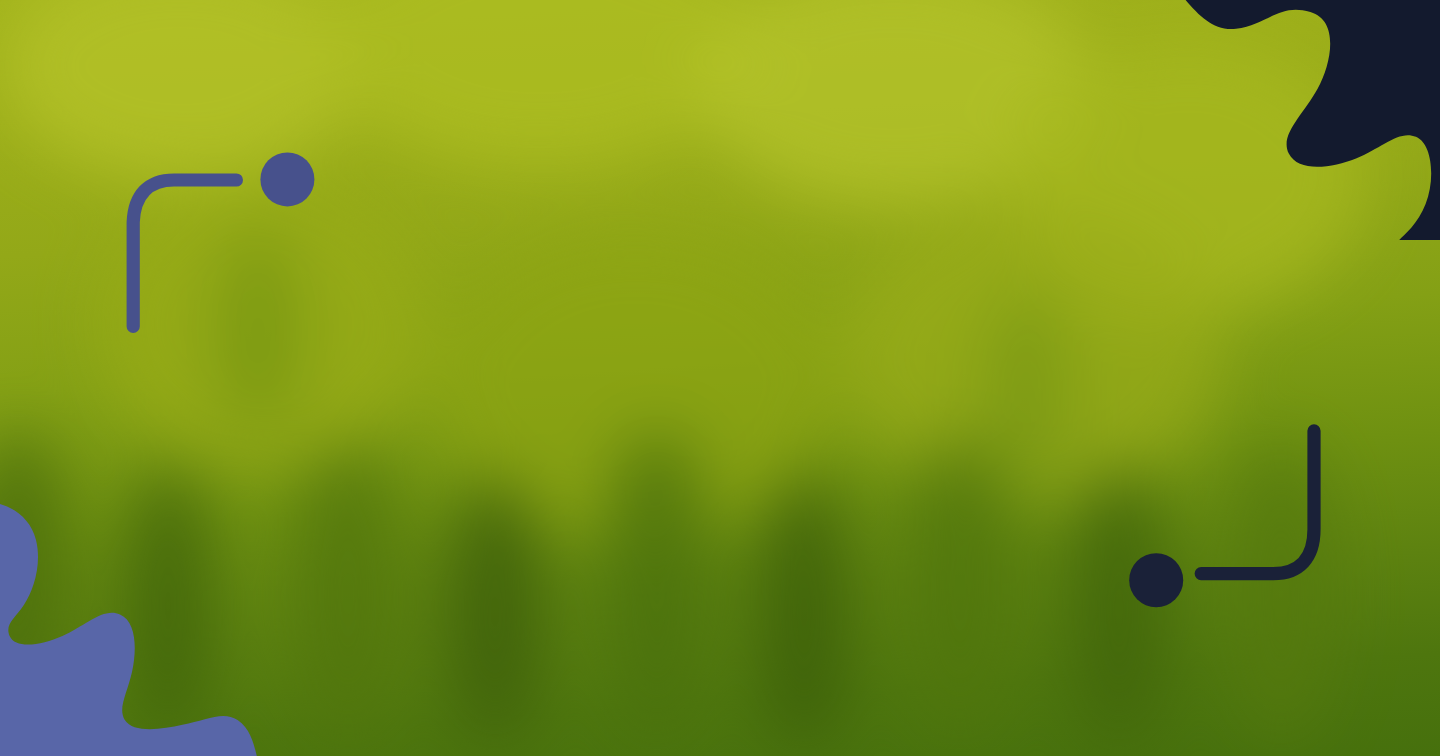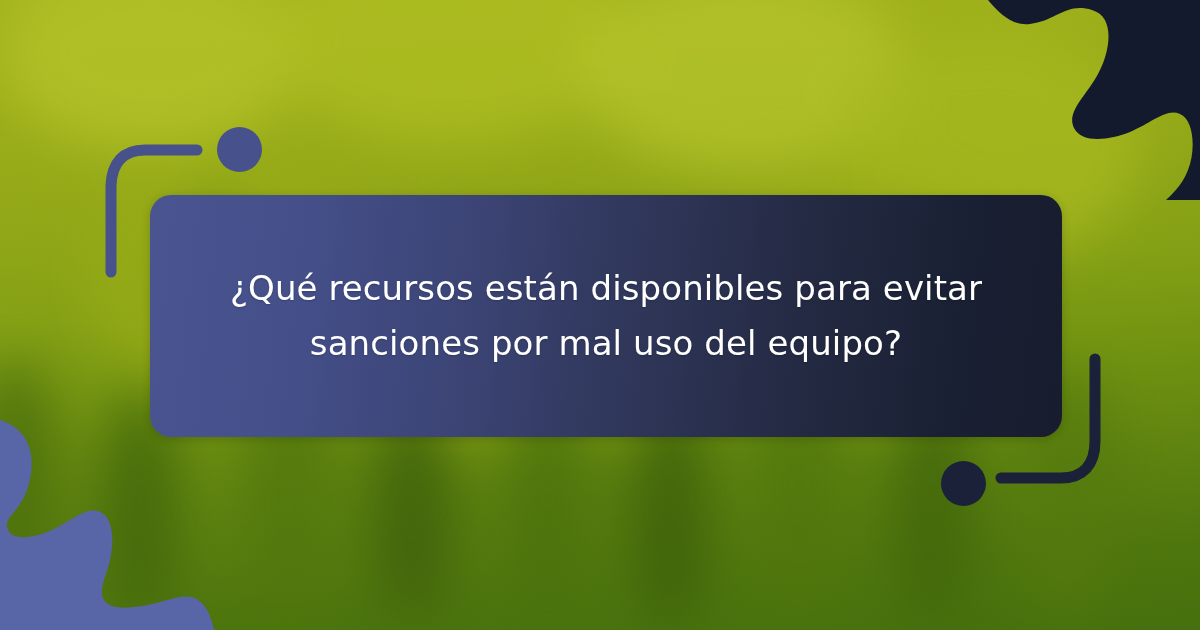--- a/index.html
+++ b/index.html
@@ -167,17 +167,14 @@
     <path d="M 102 15 L 50 15 C 28 15, 17 28, 16 50 L 16 137" fill="none" stroke="#47518c" stroke-width="11" stroke-linecap="round"></path>
   </svg>
 
   <svg class="bracket bracket-br" viewBox="0 0 130 150">
     <path d="M 110 14 L 110 96 C 110 120, 98 133, 76 133 L 16 133" fill="none" stroke="#1a2138" stroke-width="11" stroke-linecap="round"></path>
   </svg>
 
   <div class="dot dot-tl"></div>
   <div class="dot dot-br"></div>
 
-  <div class="card">
-    <div class="card-text">¿Qué recursos están disponibles para evitar sanciones por mal uso del equipo?</div>
-  </div>
 
 </div>
 
 </body></html>

